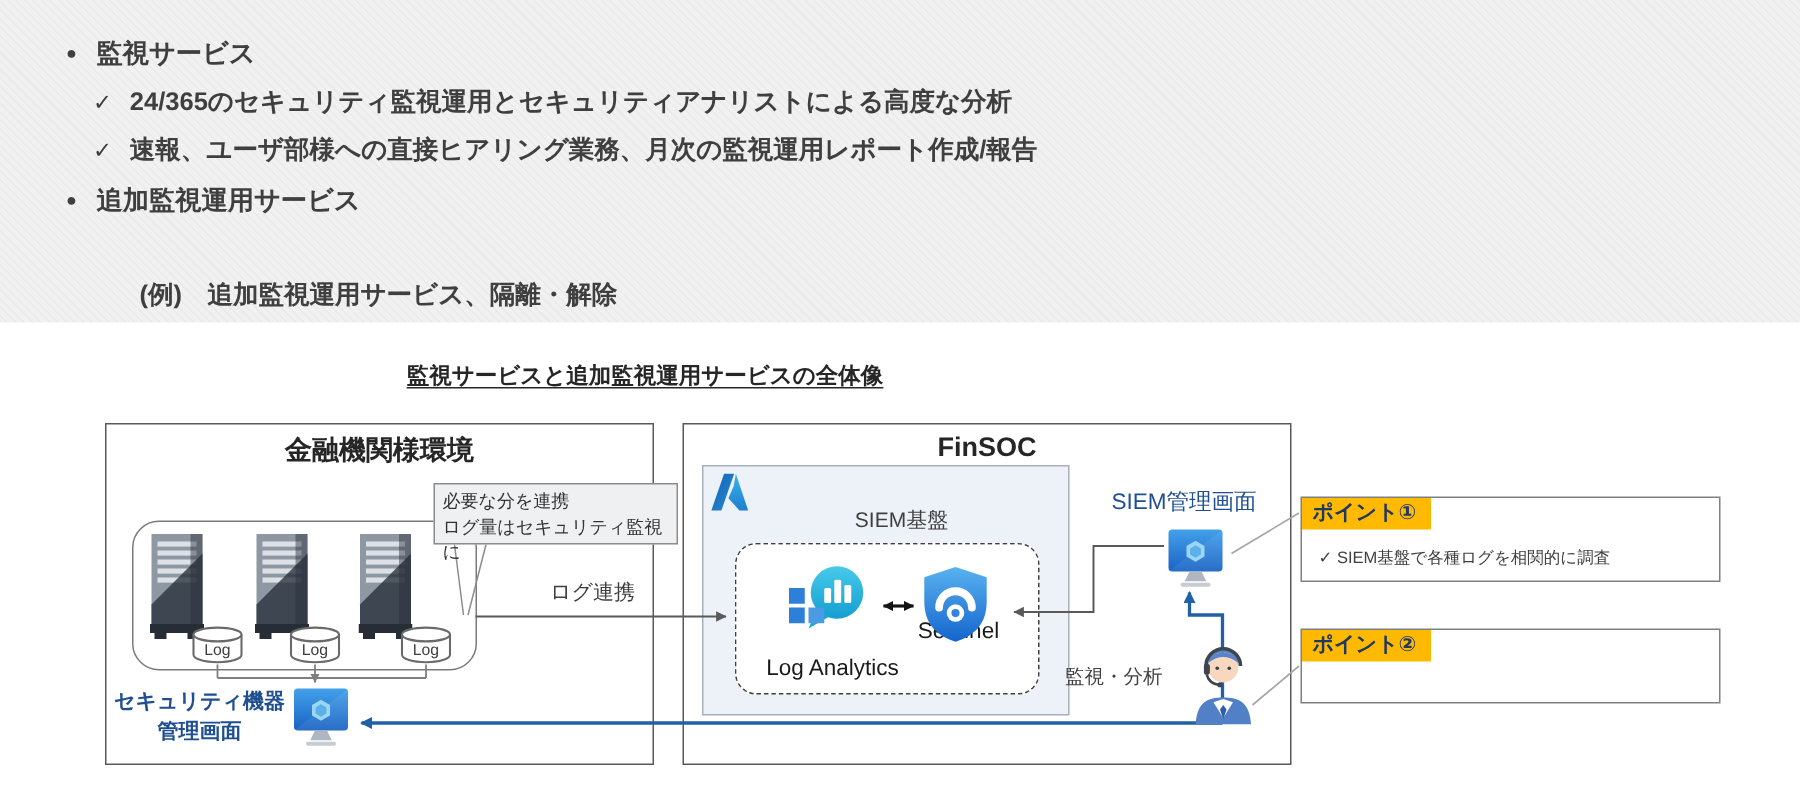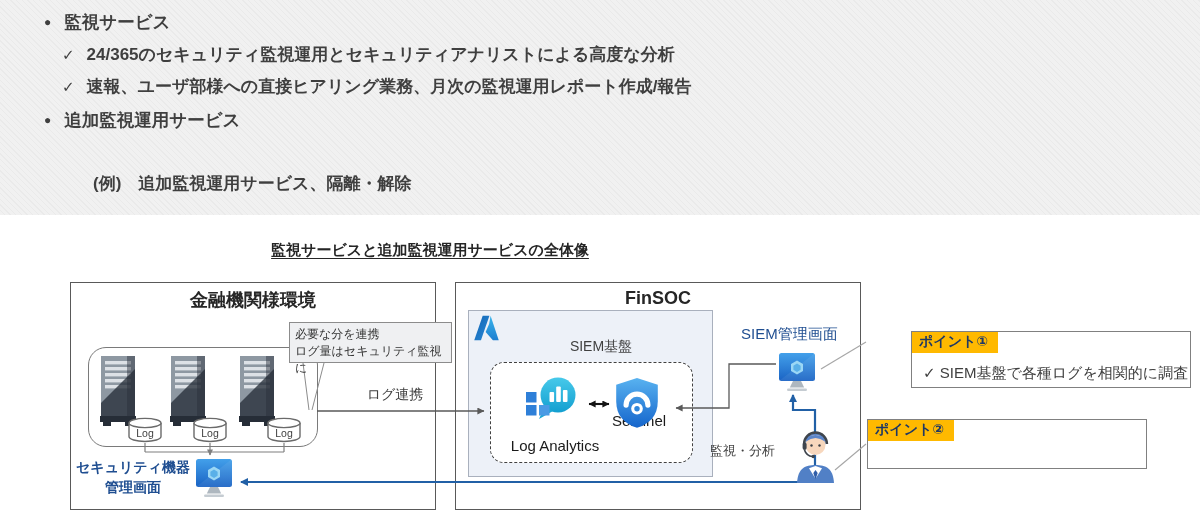--- a/index.html
+++ b/index.html
@@ -8,21 +8,21 @@
     font-family:"Liberation Sans","DejaVu Sans",sans-serif;
     -webkit-font-smoothing:antialiased;
   }
   .abs{position:absolute;}
 
   
   .panel{
     left:0;top:0;width:1200px;height:215px;
     background:repeating-linear-gradient(45deg,#f1f1f1 0 3px,#eaeaea 3px 4px);
   }
-  .row{position:absolute;white-space:nowrap;color:#3f3f3f;font-weight:bold;}
+  .row{position:absolute;white-space:nowrap;color:#3f3f3f;font-weight:bold;margin-top:13px;}
   .r-bullet{font-size:17.5px;}
   .r-bullet .mk{font-size:12px;margin-right:13px;vertical-align:2px;}
   .r-check{font-size:17px;}
   .r-check .mk{font-size:15px;margin-right:12px;}
 
   
   .dg-title{
     left:0;top:241px;width:860px;text-align:center;
     font-size:15px;font-weight:bold;color:#262626;text-decoration:underline;
     text-underline-offset:3px;
@@ -57,27 +57,27 @@
   .la-icon{left:522px;top:375px;width:58px;height:52px;z-index:10;}
   .la-label{left:500px;top:437px;width:110px;text-align:center;font-size:15px;color:#1a1a1a;}
   .sent-icon{left:613px;top:377px;width:48px;height:52px;z-index:10;}
   .sent-label{left:603px;top:412px;width:72px;text-align:center;font-size:15px;color:#1a1a1a;}
 
   .siem-screen-label{left:741px;top:325px;white-space:nowrap;font-size:15px;font-weight:normal;color:#1f4e91;z-index:10;}
   .kanshi-label{left:710px;top:442px;font-size:13px;color:#3f3f3f;white-space:nowrap;}
   .person{left:794px;top:427px;width:43px;height:56px;z-index:11;}
 
   .point-box{width:278px;border:1px solid #808080;background:#fff;z-index:10;}
-  .p1{left:911px;top:331px;height:55px;text-align:right;}
+  .p1{left:867px;top:331px;height:55px;text-align:right;}
   .p2{left:867px;top:419px;height:48px;}
   .point-head{
     position:absolute;left:0;top:0;background:#ffb900;color:#1f3864;
     font-weight:bold;font-size:14px;padding:1px 10px 2px 7px;white-space:nowrap;
   }
-  .point-body{position:absolute;left:11px;font-size:15px;color:#404040;white-space:nowrap;}
+  .point-body{position:absolute;left:11px;font-size:11px;color:#404040;white-space:nowrap;}
   .p1 .point-body{top:32px;}
   .p2 .point-body{top:26px;}
 
   .overlay{left:0;top:0;width:1200px;height:529px;z-index:5;pointer-events:none;}
   svg text{font-family:"Liberation Sans","DejaVu Sans",sans-serif;}
 </style>
 </head>
 <body>
 
 <svg width="0" height="0" style="position:absolute">

